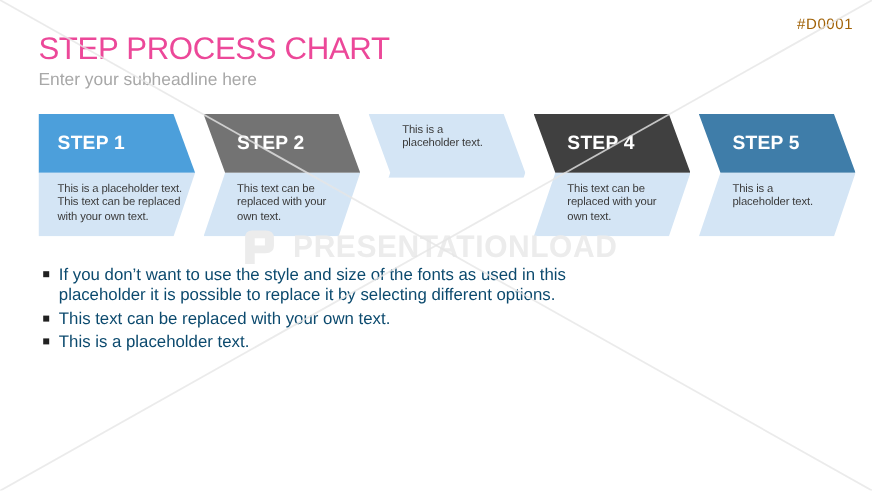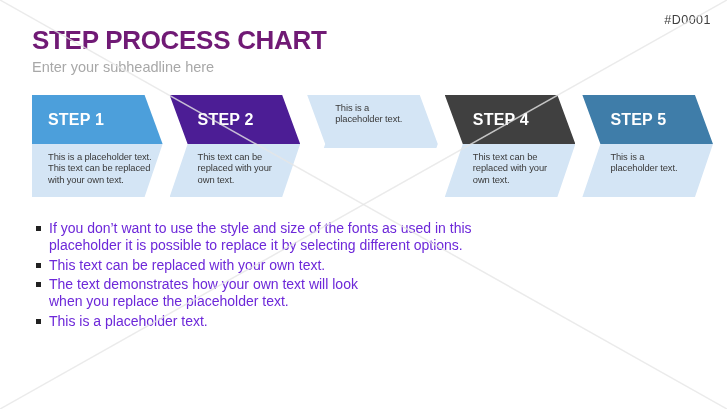--- a/index.html
+++ b/index.html
@@ -6,27 +6,27 @@
   body{
     width:727px;height:409px;position:relative;overflow:hidden;
     background:#ffffff;
     font-family:"Liberation Sans", sans-serif;
   }
   .slide{position:absolute;inset:0;background:#fff;}
 
   
   .slide-code{
     position:absolute;top:13px;right:16px;
-    font-size:12.5px;color:#404040;letter-spacing:.5px;
+    font-size:12.5px;color:#a16207;letter-spacing:.5px;
   }
 
   
   .title{
     position:absolute;left:32px;top:25px;
-    font-size:26px;font-weight:700;color:#701a75;letter-spacing:-0.3px;
+    font-size:26px;font-weight:400;color:#ec4899;letter-spacing:-0.3px;
   }
   .subtitle{
     position:absolute;left:32px;top:59px;
     font-size:14.5px;color:#a8a8a8;
   }
 
   
   .steps{
     position:absolute;left:32px;top:95px;width:681px;height:102px;
     display:flex;gap:7px;z-index:1;
@@ -50,21 +50,21 @@
     white-space:pre;
   }
   .step--first .step-body{padding-left:16px;}
 
   
   .bullets{
     position:absolute;left:36px;top:220px;width:540px;z-index:1;
   }
   .bullet{
     display:flex;gap:8px;margin-bottom:3px;
-    font-size:14px;line-height:1.2;color:#6d28d9;
+    font-size:14px;line-height:1.2;color:#0c4a6e;
   }
   .bullet-marker{
     flex:none;width:5px;height:5px;background:#212121;margin-top:6px;
   }
   .bullet-text{white-space:pre-line;}
 
   
   .watermark{
     position:absolute;left:50%;top:190px;transform:translateX(-50%);
     display:flex;align-items:center;gap:15px;z-index:2;pointer-events:none;
@@ -94,21 +94,21 @@
     <div class="step step--first">
       <div class="step-header" style="background-color: rgb(76, 159, 219);">
         <span>STEP 1</span>
       </div>
       <div class="step-body" style="background-color: rgb(212, 229, 245);">This is a placeholder text.
 This text can be replaced
 with your own text.</div>
     </div>
 
     <div class="step">
-      <div class="step-header" style="background-color: #4c1d95;">
+      <div class="step-header" style="background-color: #737373;">
         <span>STEP 2</span>
       </div>
       <div class="step-body" style="background-color: rgb(212, 229, 245);">This text can be
 replaced with your
 own text.</div>
     </div>
 
     <div class="step">
       <div class="step-body" style="background-color: rgb(212, 229, 245);">This is a
 placeholder text.</div>
@@ -138,28 +138,29 @@
       <span class="bullet-marker"></span>
       <span class="bullet-text">If you don’t want to use the style and size of the fonts as used in this
 placeholder it is possible to replace it by selecting different options.</span>
     </div>
     <div class="bullet">
       <span class="bullet-marker"></span>
       <span class="bullet-text">This text can be replaced with your own text.</span>
     </div>
     <div class="bullet">
       <span class="bullet-marker"></span>
-      <span class="bullet-text">The text demonstrates how your own text will look
-when you replace the placeholder text.</span>
-    </div>
-    <div class="bullet">
-      <span class="bullet-marker"></span>
       <span class="bullet-text">This is a placeholder text.</span>
     </div>
   </div>
 
+  <div class="watermark">
+    <svg class="wm-logo" width="27" height="29" viewBox="0 0 27 29">
+      <path fill="#ececec" fill-rule="evenodd" d="M2,29 V7 Q2,1 8,1 H19 Q26,1 26,7 V14 Q26,20 19,20 H10 V29 Z M10,7.5 H18.5 V13.5 H10 Z"></path>
+    </svg>
+    <span class="wm-text">PRESENTATIONLOAD</span>
+  </div>
 
   <svg class="cross-lines" width="727" height="409" viewBox="0 0 727 409">
     <line x1="0" y1="0" x2="727" y2="409" stroke="#e6e6e6" stroke-width="1.5" opacity="0.8"></line>
     <line x1="727" y1="0" x2="0" y2="409" stroke="#e6e6e6" stroke-width="1.5" opacity="0.8"></line>
   </svg>
 
 </div>
 
 </body></html>

